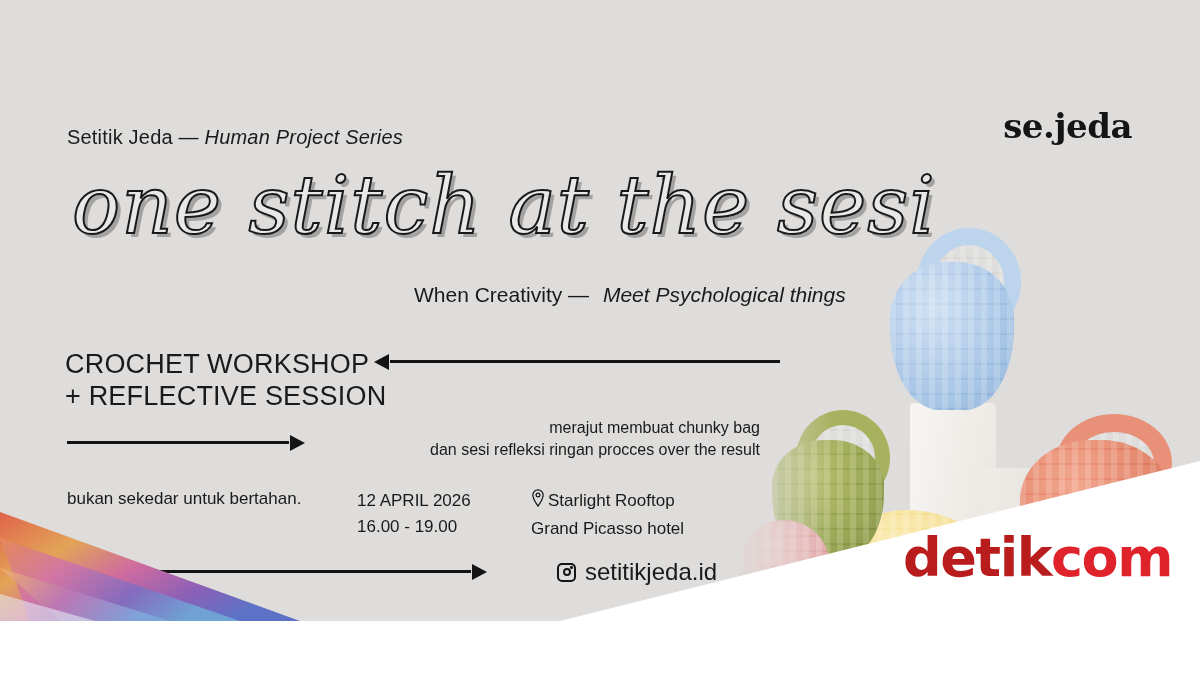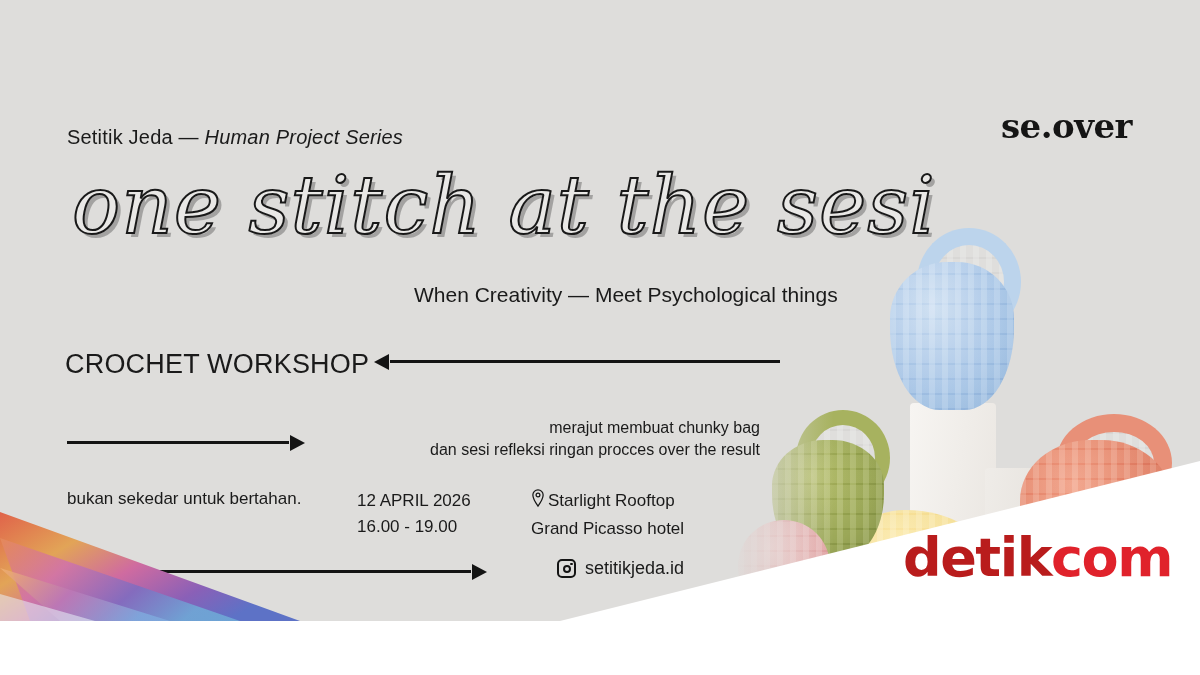--- a/index.html
+++ b/index.html
@@ -58,20 +58,22 @@
   }
   
   .subhead {
     position: absolute;
     left: 414px;
     top: 283px;
     font-size: 21px;
     white-space: nowrap;
   }
   .subhead .ital {
+    font-style: italic;
+    margin-left: 8px;
   }
   
   .workshop {
     position: absolute;
     left: 65px;
     top: 348px;
     font-size: 27px;
     line-height: 1.2;
     letter-spacing: 0.2px;
     white-space: nowrap;
@@ -117,21 +119,21 @@
     display: inline-block;
     width: 14px;
     margin-right: 3px;
     vertical-align: -2px;
   }
   
   .insta {
     position: absolute;
     left: 538px;
     top: 558px;
-    font-size: 18px;
+    font-size: 24px;
     white-space: nowrap;
     display: flex;
     align-items: center;
     gap: 9px;
     padding-left: 19px;
   }
   .ig-glyph {
     width: 19px;
     height: 19px;
     border: 2px solid #141414;
@@ -367,30 +369,31 @@
       </div>
     <div id="yarn-tail"></div>
 
     <div class="photo-fade"></div>
   </div>
 
   <div class="brandline">
     <span>Setitik Jeda — </span><span class="ital">Human Project Series</span>
   </div>
 
-  <div class="logo">se.over</div>
+  <div class="logo">se.jeda</div>
 
   <div class="headline">one stitch at the sesi</div>
 
   <div class="subhead">
     <span>When Creativity — </span><span class="ital">Meet Psychological things</span>
   </div>
 
   <div class="workshop">
     <div>CROCHET WORKSHOP</div>
+    <div>+ REFLECTIVE  SESSION</div>
   </div>
 
   <div class="desc">
     <div>merajut membuat chunky bag</div>
     <div>dan sesi refleksi ringan procces over the result</div>
   </div>
 
   <div class="tagline">
     <div>bukan sekedar untuk bertahan.</div>
   </div>

